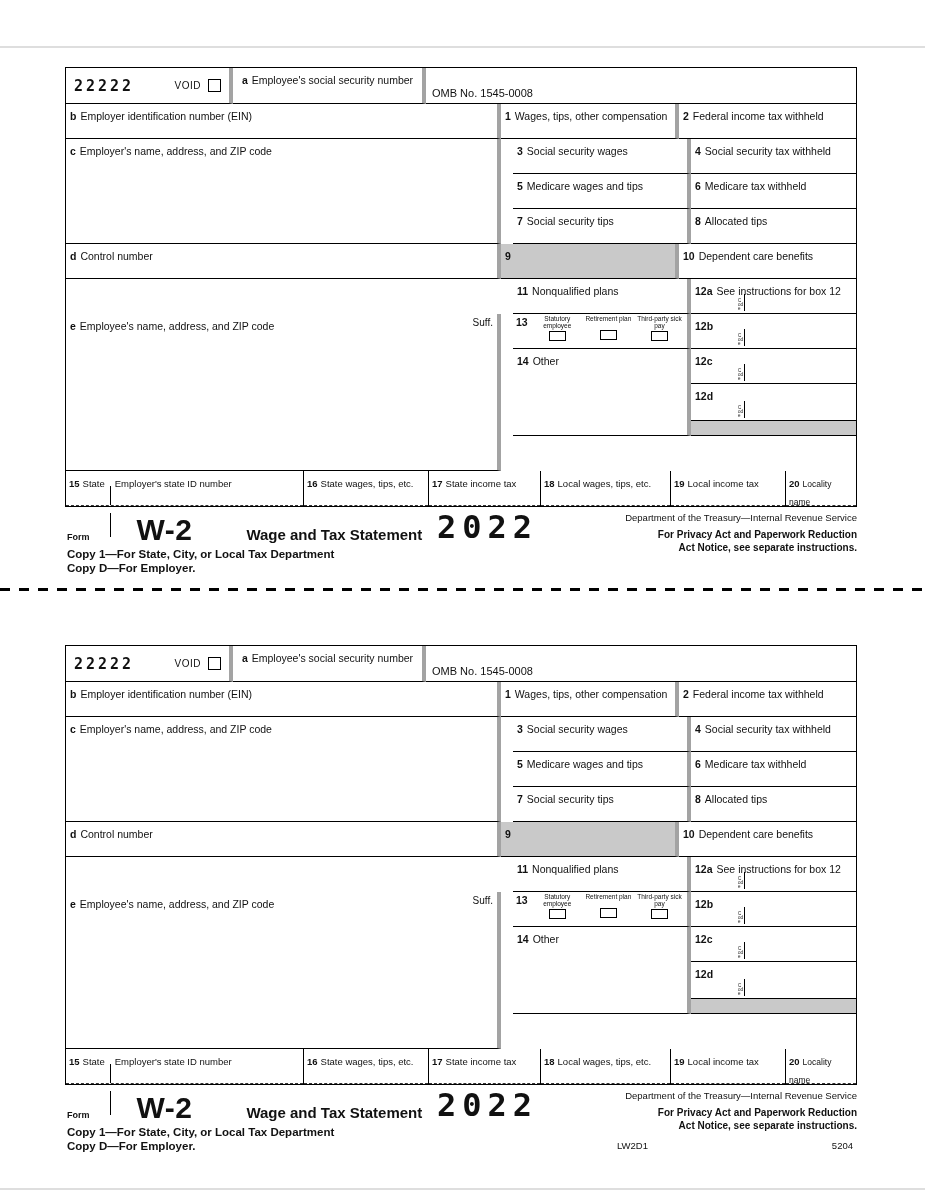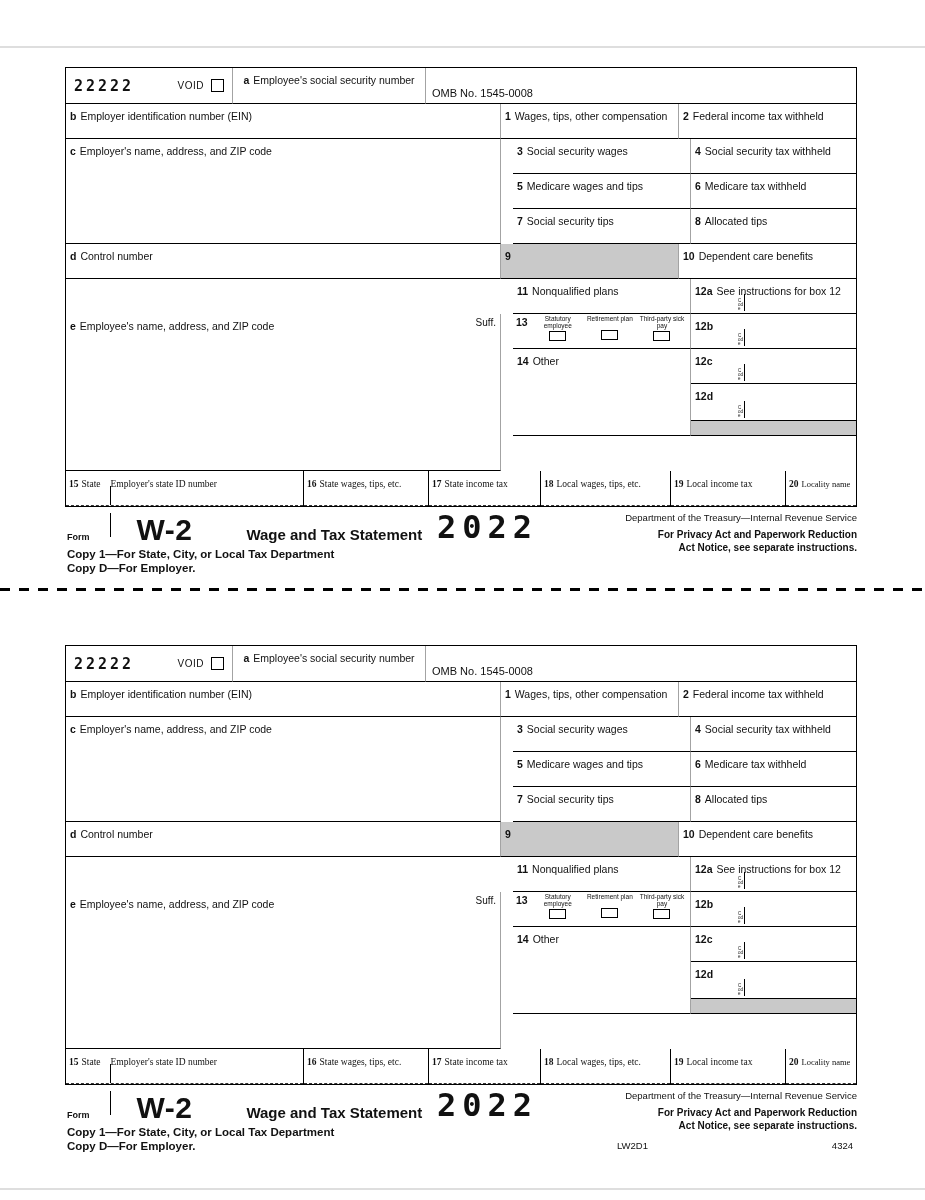--- a/index.html
+++ b/index.html
@@ -17,21 +17,21 @@
   }
 
   .w2 { position:absolute; left:65px; width:792px; }
   #copy-slot-0 { top:67px; }
   #copy-slot-1 { top:645px; }
 
   .form-grid { border:1.5px solid #000; background:#fff; }
   .row, .subrow { display:flex; }
   .stack { flex:1; display:flex; flex-direction:column;margin-left:12px; }
   .ministack { flex:1; display:flex; flex-direction:column; }
-  .cell { position:relative; border-right:1px solid #a3a3a3; border-bottom:1px solid #000; padding:2px 4px; overflow:hidden; }
+  .cell { position:relative; border-right:4px solid #a3a3a3; border-bottom:1px solid #000; padding:2px 4px; overflow:hidden; }
   .no-r { border-right:none; }
 
   .h35{height:35px;} .h36{height:36px;} .h37{height:37px;} .h87{height:87px;}
   .h105{height:105px;} .h157{height:157px;margin-top:35px;} .h15{height:15px;}
 
   .w-left{width:435px; flex:0 0 435px;}
   .w-mid{width:178px; flex:0 0 178px;}
   .w-right{flex:1;}
   .w-code{width:167px; flex:0 0 167px;}
   .w-boxa{width:193px; flex:0 0 193px;}
@@ -58,21 +58,21 @@
   .code-letters { width:5px; font-size:4.5px; line-height:3.9px; word-break:break-all; letter-spacing:0; }
   .code-line { border-left:1px solid #000; height:17px; margin-left:1px; }
 
   .cell-13 { display:flex; padding:2px 2px 1px 3px; }
   .cb-group { flex:1; display:flex; flex-direction:column; align-items:center; }
   .cb-label { font-size:6.5px; line-height:1.06; text-align:center; min-height:13px; }
   .cb-box { width:17px; height:10px; border:1px solid #000; margin-top:1px; background:#fff; }
 
   .st-col { display:flex; flex-direction:column; border-right:1px solid #000; }
   .st-col.last { border-right:none; }
-  .st-top { position:relative; height:35px; padding:2px 3px; border-bottom:1px dashed #333; overflow:hidden;font-family:Liberation Serif, serif; }
+  .st-top { position:relative; height:35px; padding:2px 3px; border-bottom:1px dashed #333; overflow:hidden; }
   .st-bot { position:relative; flex:1; }
   .st-tick { position:absolute; left:44px; width:1px; background:#000; }
   .tick-top { top:15px; height:19px; }
   .tick-bot { top:7px; height:24px; }
   .lbl2 { font-size:9.5px; margin-left:10px; }
   .n-sm { font-weight:bold; font-size:9.5px; margin-right:3px; }
   .lbl-sm { font-size:9.5px; }
 
   .footer { position:relative; height:70px; }
   .f-formline { position:absolute; left:2px; top:6px; display:flex; align-items:baseline;gap:40px; }
@@ -498,15 +498,15 @@
       <div class="f-privacy">
         <span>For Privacy Act and Paperwork Reduction</span><br>
         <span>Act Notice, see separate instructions.</span>
       </div>
     </div>
     <div class="f-copy">
       <div>Copy 1—For State, City, or Local Tax Department</div>
       <div>Copy D—For Employer.</div>
     </div>
     <span class="f-code-left">LW2D1</span>
-    <span class="f-code-right">4324</span>
+    <span class="f-code-right">5204</span>
   </div>
 </div>
 
 </body></html>

